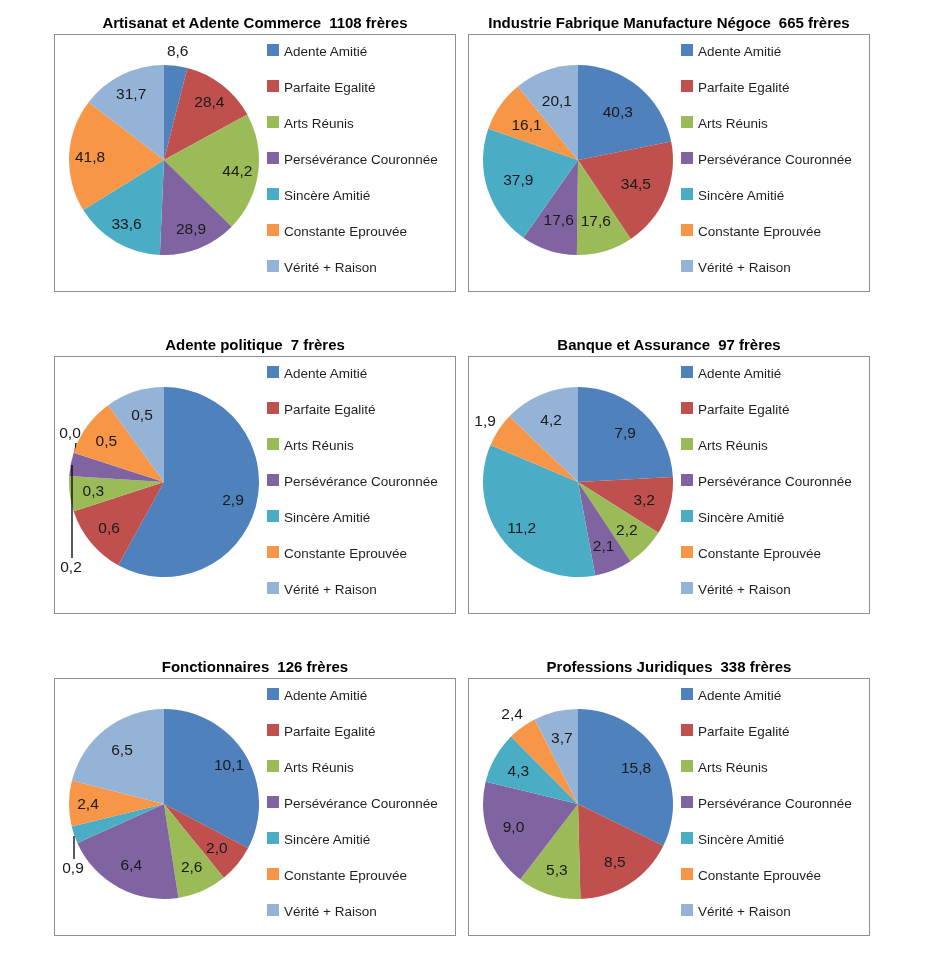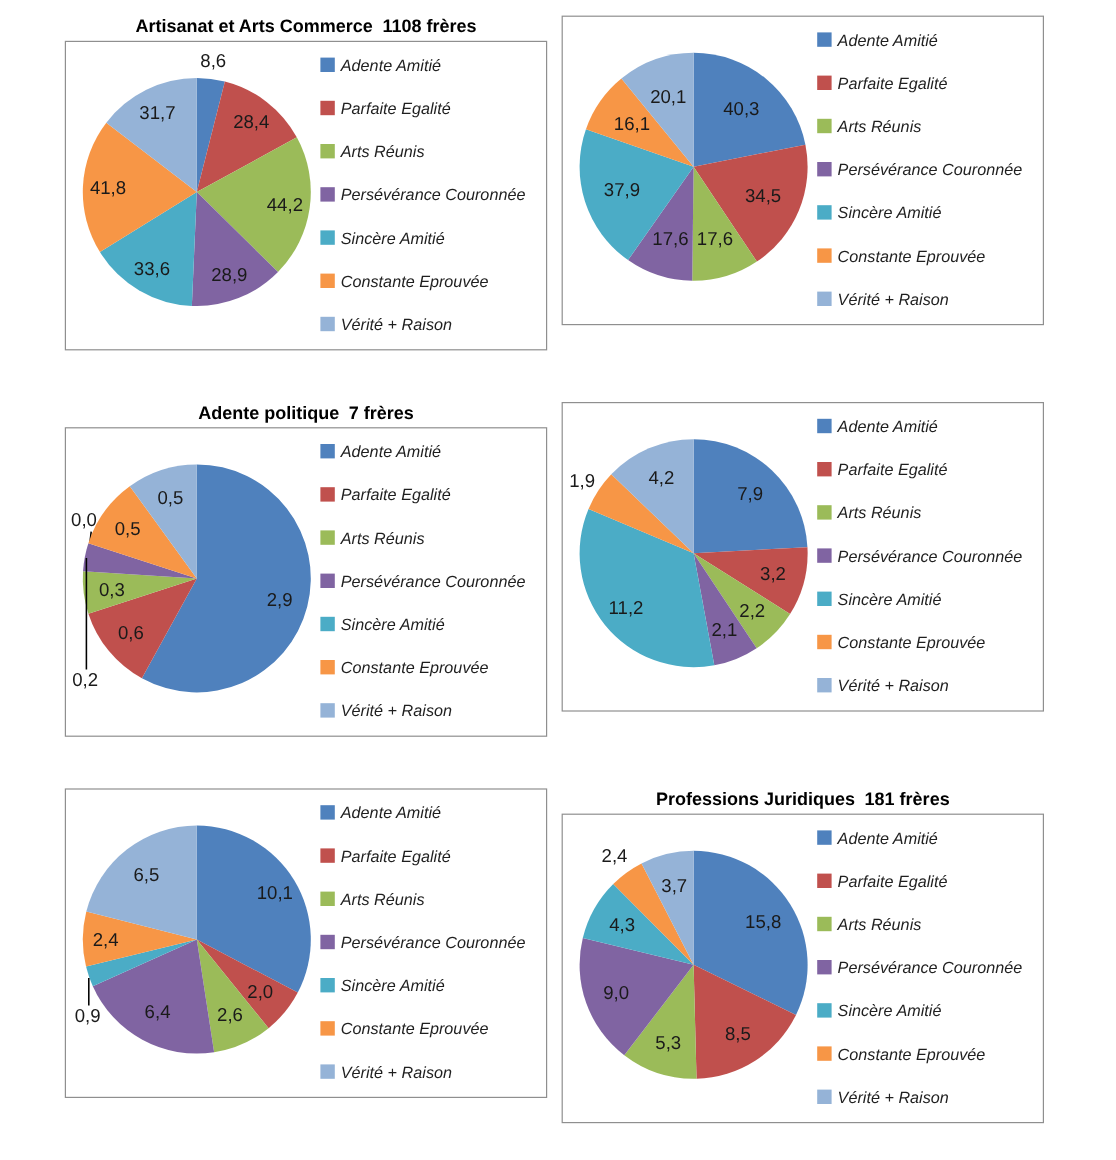--- a/index.html
+++ b/index.html
@@ -39,42 +39,40 @@
     font-family: "Liberation Sans", sans-serif;
     font-size: 15.5px;
   }
   .legend {
     position: absolute;
     left: 212px;
     top: 9px;
   }
   .legend-item {
     display: flex;
-    align-items: center;
     height: 20px;
     margin-bottom: 16px;
-    font-style: italic;
   }
   .legend-swatch {
     width: 12px; height: 12px;
     margin-right: 5px;
     flex: 0 0 auto;
   }
   .legend-label {
     font-size: 13.5px;
     color: #1f1f1f;
     white-space: nowrap;
   }
 </style>
 </head>
 <body>
 
 <div class="charts-grid">
     <div class="panel">
-      <div class="chart-title"><span class="name">Artisanat et Arts Commerce</span><span class="count">1108 frères</span></div>
+      <div class="chart-title"><span class="name">Artisanat et Adente Commerce</span><span class="count">1108 frères</span></div>
       <div class="chart-box">
         <svg class="pie" width="252" height="254" viewBox="0 0 252 254">
           <path d="M109,125 L109.00,30.00 A95,95 0 0 1 132.39,32.92 Z" fill="#4F81BD"></path>
           <text fill="#1a1a1a" text-anchor="middle" x="122.7" y="15.7" dy="0.35em">8,6</text>
           <path d="M109,125 L132.39,32.92 A95,95 0 0 1 192.35,79.42 Z" fill="#C0504D"></path>
           <text fill="#1a1a1a" text-anchor="middle" x="154.4" y="66.4" dy="0.35em">28,4</text>
           <path d="M109,125 L192.35,79.42 A95,95 0 0 1 176.66,191.69 Z" fill="#9BBB59"></path>
           <text fill="#1a1a1a" text-anchor="middle" x="182.4" y="135.3" dy="0.35em">44,2</text>
           <path d="M109,125 L176.66,191.69 A95,95 0 0 1 104.88,219.91 Z" fill="#8064A2"></path>
           <text fill="#1a1a1a" text-anchor="middle" x="136.1" y="194.0" dy="0.35em">28,9</text>
@@ -111,20 +109,21 @@
             <span class="legend-label">Constante Eprouvée</span>
           </div>
           <div class="legend-item">
             <span class="legend-swatch" style="background: rgb(149, 179, 215);"></span>
             <span class="legend-label">Vérité + Raison</span>
           </div>
         </div>
       </div>
     </div>
     <div class="panel">
+      <div class="chart-title"><span class="name">Industrie Fabrique Manufacture Négoce</span><span class="count">665 frères</span></div>
       <div class="chart-box">
         <svg class="pie" width="252" height="254" viewBox="0 0 252 254">
           <path d="M109,125 L109.00,30.00 A95,95 0 0 1 202.19,106.56 Z" fill="#4F81BD"></path>
           <text fill="#1a1a1a" text-anchor="middle" x="148.8" y="76.6" dy="0.35em">40,3</text>
           <path d="M109,125 L202.19,106.56 A95,95 0 0 1 161.75,204.01 Z" fill="#C0504D"></path>
           <text fill="#1a1a1a" text-anchor="middle" x="166.9" y="149.0" dy="0.35em">34,5</text>
           <path d="M109,125 L161.75,204.01 A95,95 0 0 1 107.87,219.99 Z" fill="#9BBB59"></path>
           <text fill="#1a1a1a" text-anchor="middle" x="126.8" y="185.1" dy="0.35em">17,6</text>
           <path d="M109,125 L107.87,219.99 A95,95 0 0 1 54.37,202.72 Z" fill="#8064A2"></path>
           <text fill="#1a1a1a" text-anchor="middle" x="89.7" y="184.7" dy="0.35em">17,6</text>
@@ -213,20 +212,21 @@
             <span class="legend-label">Constante Eprouvée</span>
           </div>
           <div class="legend-item">
             <span class="legend-swatch" style="background: rgb(149, 179, 215);"></span>
             <span class="legend-label">Vérité + Raison</span>
           </div>
         </div>
       </div>
     </div>
     <div class="panel">
+      <div class="chart-title"><span class="name">Banque et Assurance</span><span class="count">97 frères</span></div>
       <div class="chart-box">
         <svg class="pie" width="252" height="254" viewBox="0 0 252 254">
           <path d="M109,125 L109.00,30.00 A95,95 0 0 1 203.87,119.98 Z" fill="#4F81BD"></path>
           <text fill="#1a1a1a" text-anchor="middle" x="156.1" y="75.4" dy="0.35em">7,9</text>
           <path d="M109,125 L203.87,119.98 A95,95 0 0 1 189.39,175.63 Z" fill="#C0504D"></path>
           <text fill="#1a1a1a" text-anchor="middle" x="175.2" y="142.2" dy="0.35em">3,2</text>
           <path d="M109,125 L189.39,175.63 A95,95 0 0 1 161.54,204.15 Z" fill="#9BBB59"></path>
           <text fill="#1a1a1a" text-anchor="middle" x="157.9" y="172.8" dy="0.35em">2,2</text>
           <path d="M109,125 L161.54,204.15 A95,95 0 0 1 126.25,218.42 Z" fill="#8064A2"></path>
           <text fill="#1a1a1a" text-anchor="middle" x="134.6" y="188.4" dy="0.35em">2,1</text>
@@ -263,20 +263,21 @@
             <span class="legend-label">Constante Eprouvée</span>
           </div>
           <div class="legend-item">
             <span class="legend-swatch" style="background: rgb(149, 179, 215);"></span>
             <span class="legend-label">Vérité + Raison</span>
           </div>
         </div>
       </div>
     </div>
     <div class="panel">
+      <div class="chart-title"><span class="name">Fonctionnaires</span><span class="count">126 frères</span></div>
       <div class="chart-box">
         <svg class="pie" width="252" height="254" viewBox="0 0 252 254">
           <path d="M109,125 L109.00,30.00 A95,95 0 0 1 193.14,169.12 Z" fill="#4F81BD"></path>
           <text fill="#1a1a1a" text-anchor="middle" x="174.0" y="85.7" dy="0.35em">10,1</text>
           <path d="M109,125 L193.14,169.12 A95,95 0 0 1 168.82,198.80 Z" fill="#C0504D"></path>
           <text fill="#1a1a1a" text-anchor="middle" x="161.9" y="168.3" dy="0.35em">2,0</text>
           <path d="M109,125 L168.82,198.80 A95,95 0 0 1 123.43,218.90 Z" fill="#9BBB59"></path>
           <text fill="#1a1a1a" text-anchor="middle" x="136.7" y="187.5" dy="0.35em">2,6</text>
           <path d="M109,125 L123.43,218.90 A95,95 0 0 1 22.33,163.90 Z" fill="#8064A2"></path>
           <text fill="#1a1a1a" text-anchor="middle" x="76.3" y="185.1" dy="0.35em">6,4</text>
@@ -314,21 +315,21 @@
             <span class="legend-label">Constante Eprouvée</span>
           </div>
           <div class="legend-item">
             <span class="legend-swatch" style="background: rgb(149, 179, 215);"></span>
             <span class="legend-label">Vérité + Raison</span>
           </div>
         </div>
       </div>
     </div>
     <div class="panel">
-      <div class="chart-title"><span class="name">Professions Juridiques</span><span class="count">181 frères</span></div>
+      <div class="chart-title"><span class="name">Professions Juridiques</span><span class="count">338 frères</span></div>
       <div class="chart-box">
         <svg class="pie" width="252" height="254" viewBox="0 0 252 254">
           <path d="M109,125 L109.00,30.00 A95,95 0 0 1 194.33,166.77 Z" fill="#4F81BD"></path>
           <text fill="#1a1a1a" text-anchor="middle" x="167.0" y="88.8" dy="0.35em">15,8</text>
           <path d="M109,125 L194.33,166.77 A95,95 0 0 1 111.44,219.97 Z" fill="#C0504D"></path>
           <text fill="#1a1a1a" text-anchor="middle" x="145.9" y="182.6" dy="0.35em">8,5</text>
           <path d="M109,125 L111.44,219.97 A95,95 0 0 1 51.21,200.40 Z" fill="#9BBB59"></path>
           <text fill="#1a1a1a" text-anchor="middle" x="87.9" y="190.1" dy="0.35em">5,3</text>
           <path d="M109,125 L51.21,200.40 A95,95 0 0 1 16.66,102.67 Z" fill="#8064A2"></path>
           <text fill="#1a1a1a" text-anchor="middle" x="44.5" y="147.8" dy="0.35em">9,0</text>

